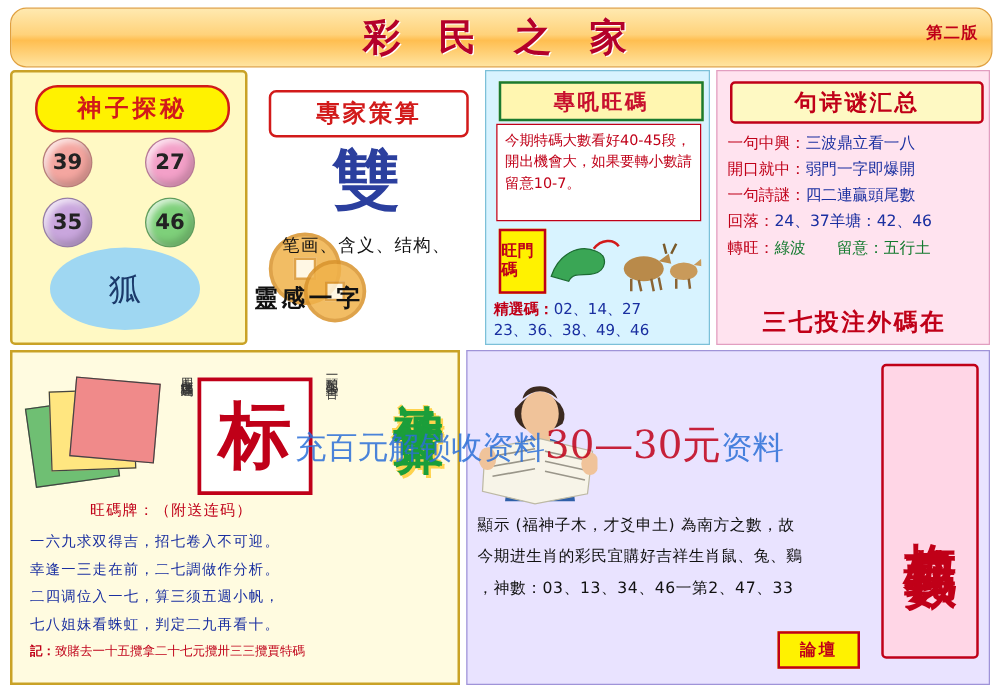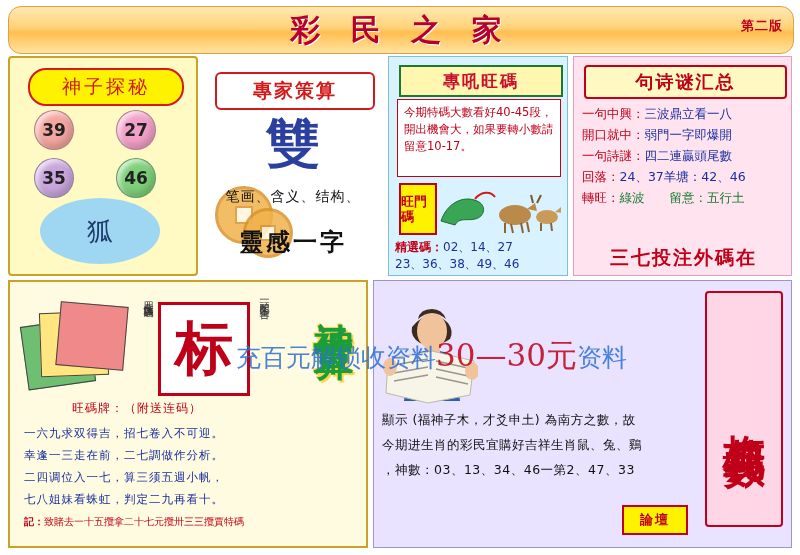--- a/index.html
+++ b/index.html
@@ -33,21 +33,21 @@
   }
   
   .panel{position:absolute;box-sizing:border-box;border:1px solid #888;}
   
   #p1{left:8px;top:56px;width:190px;height:220px;background:#fff9c4;border:2px solid #c9a227;border-radius:4px;}
   .p1-badge{
     position:absolute;left:18px;top:10px;width:152px;height:34px;
     background:#fff200;border:2px solid #d21a1a;border-radius:18px;
     display:flex;align-items:center;justify-content:center;
     font-family:"DejaVu Serif","Liberation Serif",serif;
-    font-size:19px;font-weight:normal;color:#d21a1a;letter-spacing:3px;
+    font-size:19px;font-weight:bold;color:#d21a1a;letter-spacing:3px;
   }
   .balls{position:absolute;left:14px;top:52px;width:162px;height:86px;}
   .ball{
     position:absolute;width:38px;height:38px;border-radius:50%;
     display:flex;align-items:center;justify-content:center;
     font-size:17px;font-weight:bold;color:#222;
     border:1px solid rgba(0,0,0,.25);
     box-shadow:inset -3px -4px 6px rgba(0,0,0,.18),inset 3px 3px 5px rgba(255,255,255,.7);
   }
   .b1{left:10px;top:0;background:#f4a6a0;}
@@ -73,23 +73,23 @@
   .p2-big{
     position:absolute;left:0;top:52px;width:180px;text-align:center;
     font-family:"DejaVu Serif","Liberation Serif",serif;
     font-size:54px;color:#2b3f9e;font-weight:bold;
   }
   .p2-line{
     position:absolute;left:0;top:132px;width:180px;text-align:center;
     font-size:14px;color:#111;letter-spacing:1px;
   }
   .p2-sub{
-    position:absolute;left:0;top:170px;width:180px;text-align:center;
-    font-family:"DejaVu Serif","Liberation Serif",serif;
-    font-size:24px;font-weight:bold;color:#111;letter-spacing:3px;
+    position:absolute;left:0;top:170px;width:180px;
+    font-family:"DejaVu Serif","Liberation Serif",serif;
+    font-size:19px;font-weight:bold;color:#111;letter-spacing:3px;
   }
   .coin{
     position:absolute;left:12px;top:130px;width:52px;height:52px;border-radius:50%;
     background:#f0b24a;border:3px solid #d9932c;opacity:.85;
   }
   .coin:after{
     content:"";position:absolute;left:17px;top:17px;width:14px;height:14px;
     background:#fff6e0;border:2px solid #d9932c;
   }
   .coin2{left:40px;top:152px;width:44px;height:44px;}
@@ -233,21 +233,21 @@
     <div class="p2-ribbon">專家策算</div>
     <div class="coin"></div>
     <div class="coin coin2"></div>
     <div class="p2-big">雙</div>
     <div class="p2-line">笔画、含义、结构、</div>
     <div class="p2-sub">靈感一字</div>
   </div>
 
   <div class="panel" id="p3">
     <div class="p3-head">專吼旺碼</div>
-    <div class="p3-box">今期特碼大數看好40-45段，開出機會大，如果要轉小數請留意10-17。</div>
+    <div class="p3-box">今期特碼大數看好40-45段，開出機會大，如果要轉小數請留意10-7。</div>
     <div class="p3-tag">旺門碼</div>
     <div class="p3-art">
       <svg width="124" height="60" viewBox="0 0 124 60">
         <path d="M4 44 C10 26 26 18 40 24 C50 28 48 40 38 42 C30 44 22 40 18 48 Z" fill="#3aa655" stroke="#1d6b33" stroke-width="1"></path>
         <path d="M38 22 C44 14 54 14 58 20" fill="none" stroke="#d21a1a" stroke-width="2"></path>
         <ellipse cx="78" cy="38" rx="16" ry="10" fill="#b98a4a"></ellipse>
         <path d="M90 32 l8 -6 l2 8 z" fill="#b98a4a"></path>
         <path d="M96 26 l-2 -8 M100 26 l4 -8" stroke="#7a5a2a" stroke-width="2" fill="none"></path>
         <path d="M68 46 l0 10 M74 47 l2 9 M84 46 l2 10 M90 45 l2 10" stroke="#8a6434" stroke-width="2"></path>
         <ellipse cx="110" cy="40" rx="11" ry="7" fill="#c99a5a"></ellipse>

